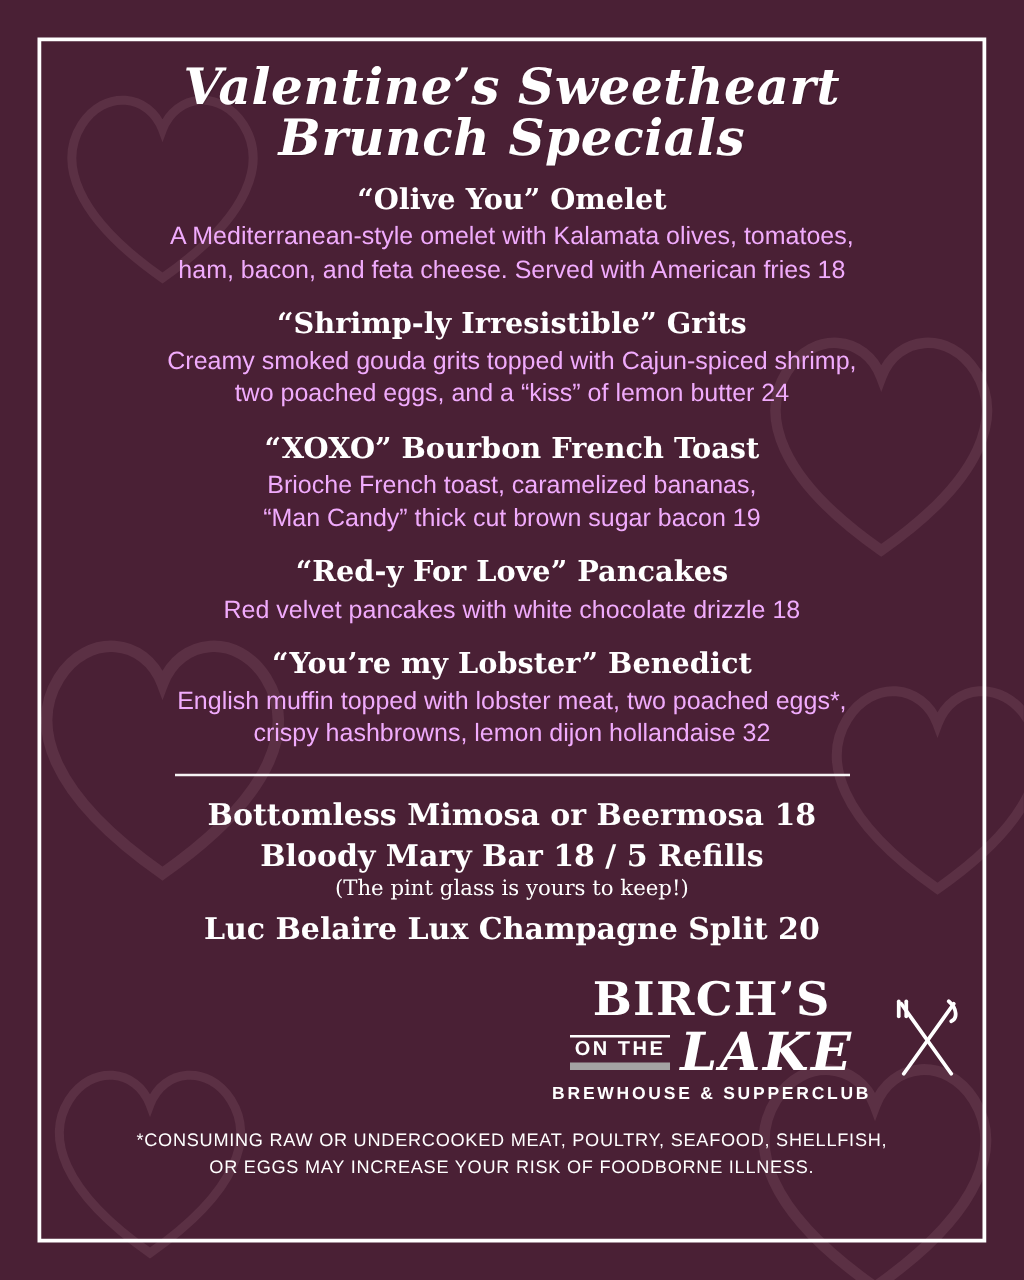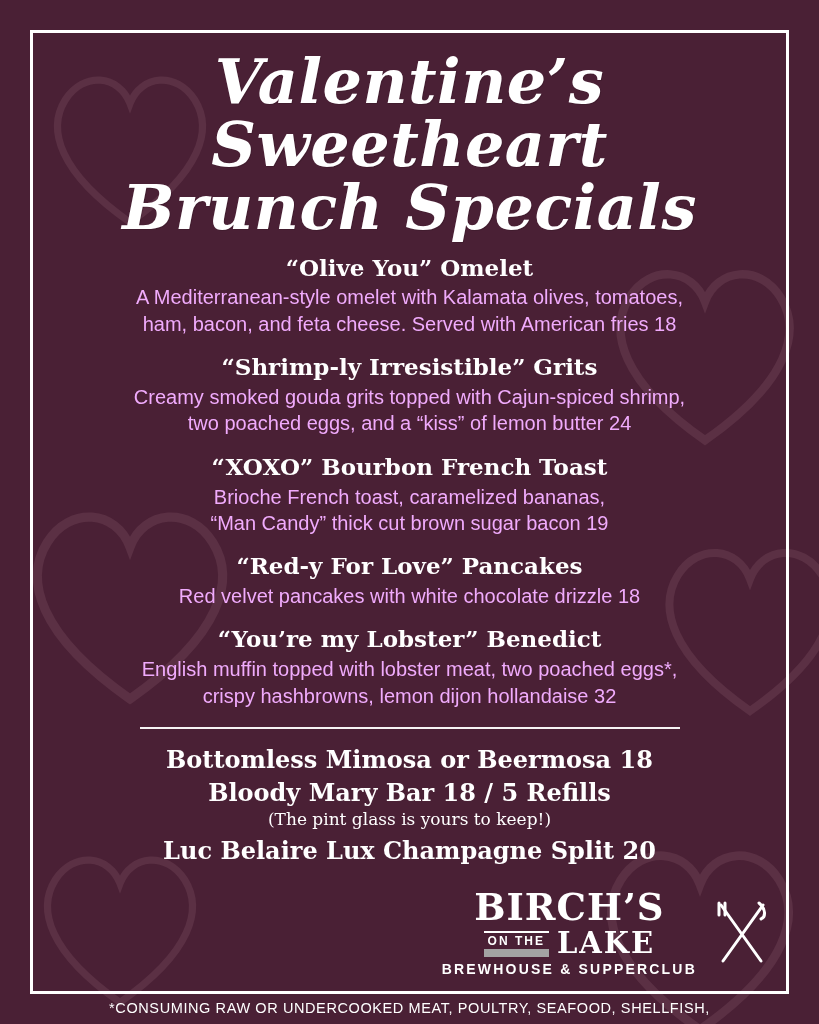--- a/index.html
+++ b/index.html
@@ -40,21 +40,21 @@
     left: 46px;
     top: 40px;
     width: 727px;
     text-align: center;
     color: #ffffff;
   }
   .title {
     font-family: "DejaVu Serif", serif;
     font-style: italic;
     font-weight: bold;
-    font-size: 62px;
+    font-size: 40px;
     line-height: 1.02;
     letter-spacing: 0.5px;
     margin: 10px 0 6px 0;
     text-shadow: 1px 1px 0 rgba(0,0,0,0.12);
   }
   .title .l1 { display: block; }
   .title .l2 { display: block; }
 
   .menu-list { margin-top: 14px; }
 
@@ -119,31 +119,32 @@
   .logo-mid {
     display: flex;
     align-items: center;
     justify-content: center;
     gap: 8px;
     margin: 3px 0 2px 0;
   }
   .logo-onthe {
     font-family: "Liberation Sans", sans-serif;
     font-weight: bold;
-    font-size: 12px;
+    font-size: 16px;
     letter-spacing: 2px;
     border-top: 2px solid #fff;
-    border-bottom: 8px solid #a3a3a3;
+    border-bottom: 6px solid #a3a3a3;
     padding: 2px 4px;
   }
   .logo-lake {
     font-family: "DejaVu Serif", serif;
     font-weight: bold;
-    font-size: 29px;
+    font-size: 42px;
     letter-spacing: 2px;
+    font-style: italic;
   }
   .logo-sub {
     font-family: "Liberation Sans", sans-serif;
     font-size: 14px;
     letter-spacing: 2.2px;
     margin-top: 4px;
     font-weight: bold;
   }
   .logo-mark svg { display: block; }
   .disclaimer {

